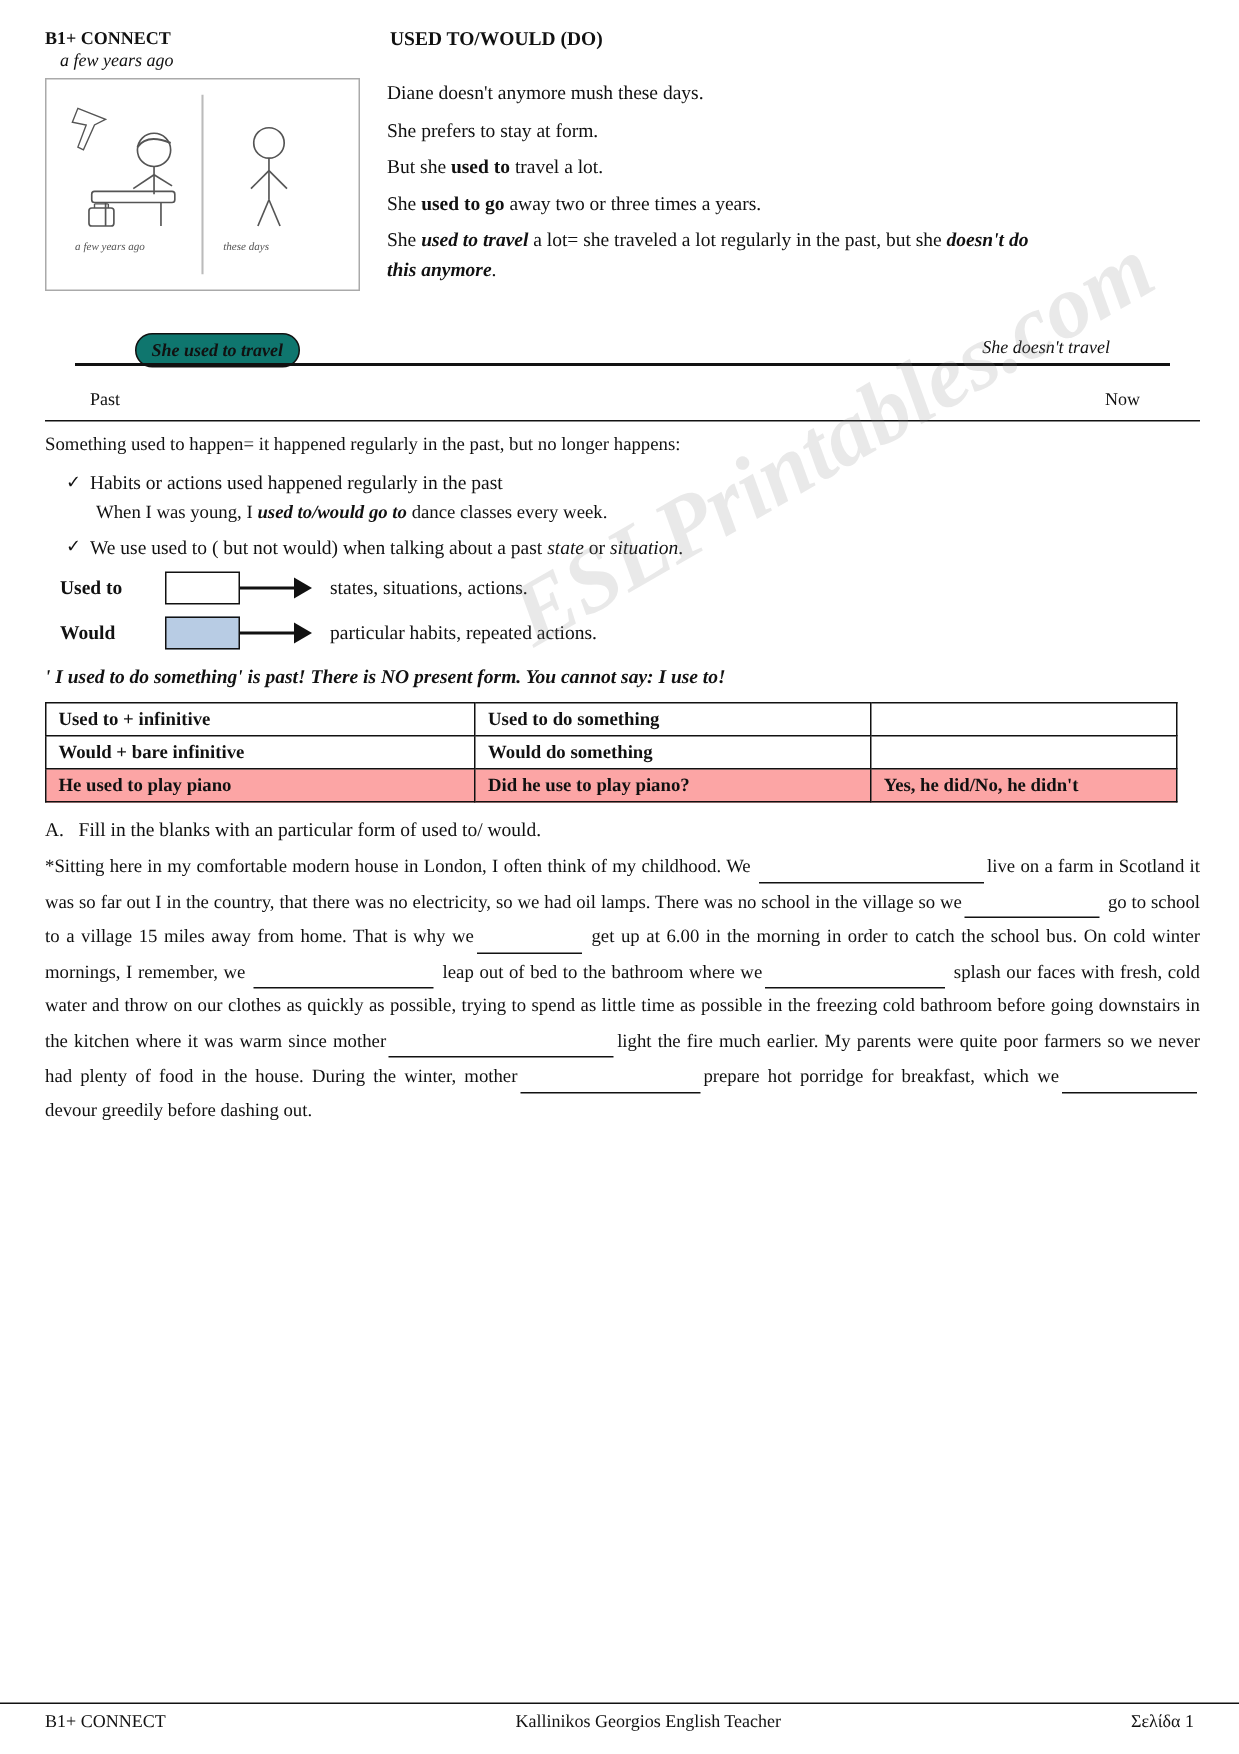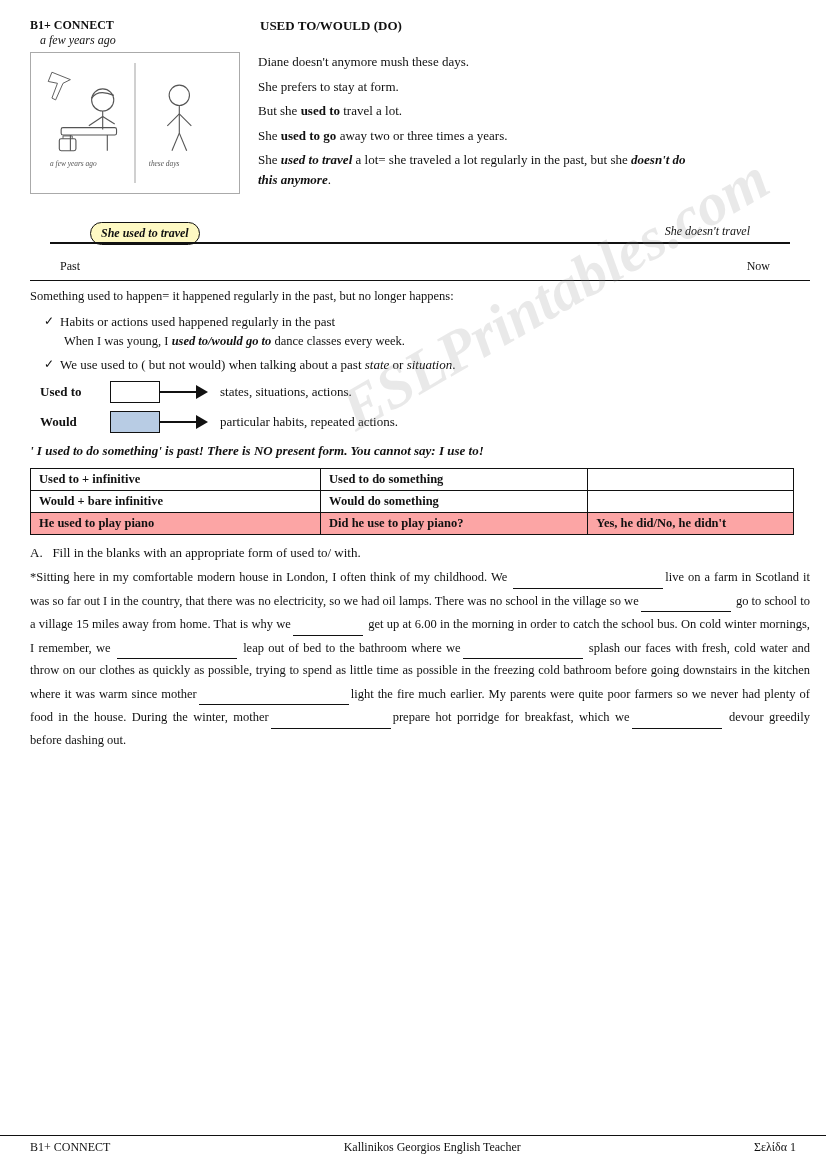--- a/index.html
+++ b/index.html
@@ -9,21 +9,21 @@
       background: #fff;
       color: #111;
       width: 826px;
       min-height: 1169px;
       position: relative;
       overflow: hidden;
     }
     .page {
       width: 826px;
       min-height: 1169px;
-      padding: 18px 16px 20px 30px;
+      padding: 18px 26px 20px 30px;
       position: relative;
       background: #fff;
     }
     
     .header {
       display: flex;
       align-items: flex-start;
       margin-bottom: 4px;
     }
     .header-left {
@@ -99,21 +99,21 @@
     .timeline-label-now {
       position: absolute;
       bottom: 0;
       right: 40px;
       font-size: 12px;
     }
     .timeline-bubble {
       position: absolute;
       top: 18px;
       left: 60px;
-      background: #fef9c3;
+      background: #0f766e;
       border: 1.5px solid #111;
       border-radius: 14px;
       padding: 3px 10px;
       font-style: italic;
       font-weight: bold;
       font-size: 12px;
     }
     .timeline-she-doesnt {
       position: absolute;
       top: 20px;
@@ -430,21 +430,21 @@
       </td>
       <td class="col3 shaded">
         Yes, he <span class="italic">did</span>/No, he <span class="italic">didn't</span>
       </td>
     </tr>
   </tbody>
     </table>
 
   <p class="section-a-label">
     <span>A.</span>&nbsp;&nbsp;
-    <span>Fill in the blanks with an appropriate form of used to/ with.</span>
+    <span>Fill in the blanks with an particular form of used to/ would.</span>
   </p>
 
 
   <div class="fill-para">
     *Sitting here in my comfortable modern house in London, I often think of my childhood.
     We <span class="fill-blank-lg">&nbsp;</span>live on a farm in Scotland it was so far out I in the country, that there
     was no electricity, so we had oil lamps. There was no school in the village so
     we<span class="fill-blank-sm">&nbsp;</span> go to school to a village 15 miles away from home. That is why
     we<span class="fill-blank-xs">&nbsp;</span> get up at 6.00 in the morning in order to catch the school bus. On cold winter
     mornings, I remember, we <span class="fill-blank">&nbsp;</span> leap out of bed to the bathroom where

